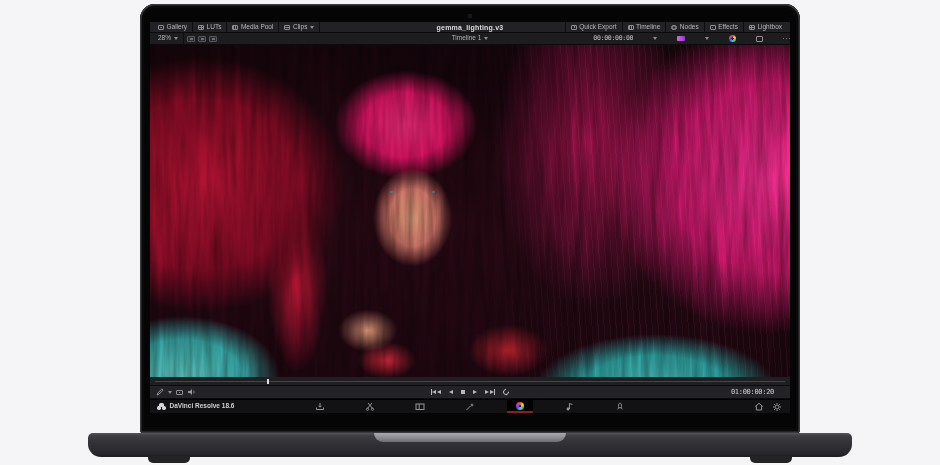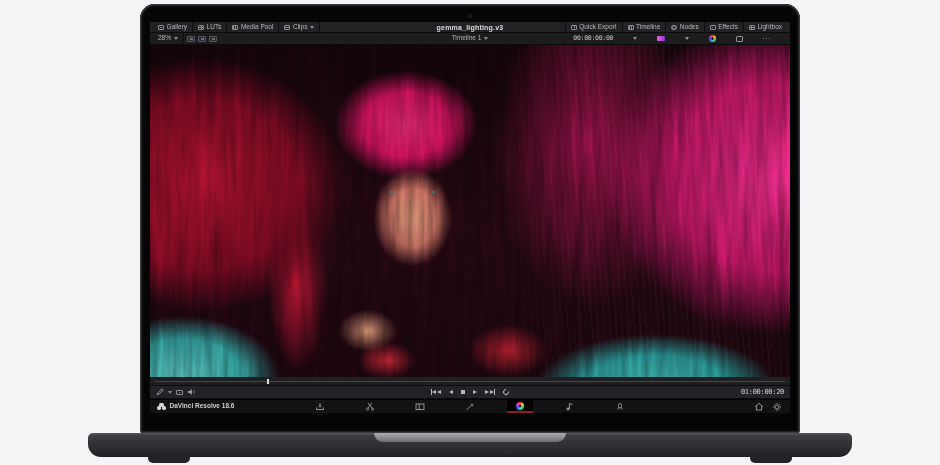--- a/index.html
+++ b/index.html
@@ -100,21 +100,21 @@
   .vignette { position:absolute; inset:0;
     background:radial-gradient(120% 105% at 50% 48%, rgba(0,0,0,0) 58%, rgba(0,0,0,.38) 100%); }
 
   
   .scrub { height:9px; background:#1f1f22; border-bottom:1px solid #0b0b0b; position:relative; }
   .scrub-line { position:absolute; left:5px; right:5px; top:4px; height:1px; background:#45454a; }
   .playhead { position:absolute; left:117px; top:2px; width:1.5px; height:5px; background:#dedede; }
   .transport { height:13px; background:#232327; border-bottom:1px solid #0b0b0b; }
   .t-left { display:flex; align-items:center; gap:4px; padding-left:6px; }
   .t-center { position:absolute; left:0; right:0; display:flex; justify-content:center; align-items:center; gap:8px; }
-  .t-right { margin-left:auto; padding-right:6px; }
+  .t-right { margin-left:auto; padding-right:16px; }
   .tri-r { width:0; height:0; border-top:2.8px solid transparent; border-bottom:2.8px solid transparent; border-left:4px solid #b9b9bc; }
   .tri-l { width:0; height:0; border-top:2.8px solid transparent; border-bottom:2.8px solid transparent; border-right:4px solid #b9b9bc; }
   .stop-sq { width:4.5px; height:4.5px; background:#b9b9bc; }
   .skip { display:flex; align-items:center; gap:.5px; }
   .skip .bar { width:1.2px; height:5.5px; background:#b9b9bc; }
   .loop-ic { width:6px; height:6px; border:1px solid #b9b9bc; border-radius:50%; border-top-color:transparent; transform:rotate(40deg); }
   .wipe-ic { width:7px; height:5px; border:1px solid #8f8f93; border-radius:1px;
     background:linear-gradient(65deg, transparent 46%, #8f8f93 46% 56%, transparent 56%); }
 
   
@@ -199,21 +199,21 @@
           <span class="toggle-box"></span>
           <span class="toggle-box"></span>
           <span class="toggle-box"></span>
         </div>
 
         <div class="center-abs" style="pointer-events:auto;">
           <span>Timeline 1</span>
           <span class="chev"></span>
         </div>
 
-        <div class="grp-r" style="gap:20px; padding-right:20px;">
+        <div class="grp-r" style="gap:20px; padding-right:0;">
           <span class="tc">00:00:00:00</span>
           <span class="chev"></span>
           <span class="flag-ic"></span>
           <span class="chev"></span>
           <span class="wheel-ic"></span>
           <span class="expand-ic"></span>
           <span class="dots3">
               <i></i>
               <i></i>
               <i></i>

